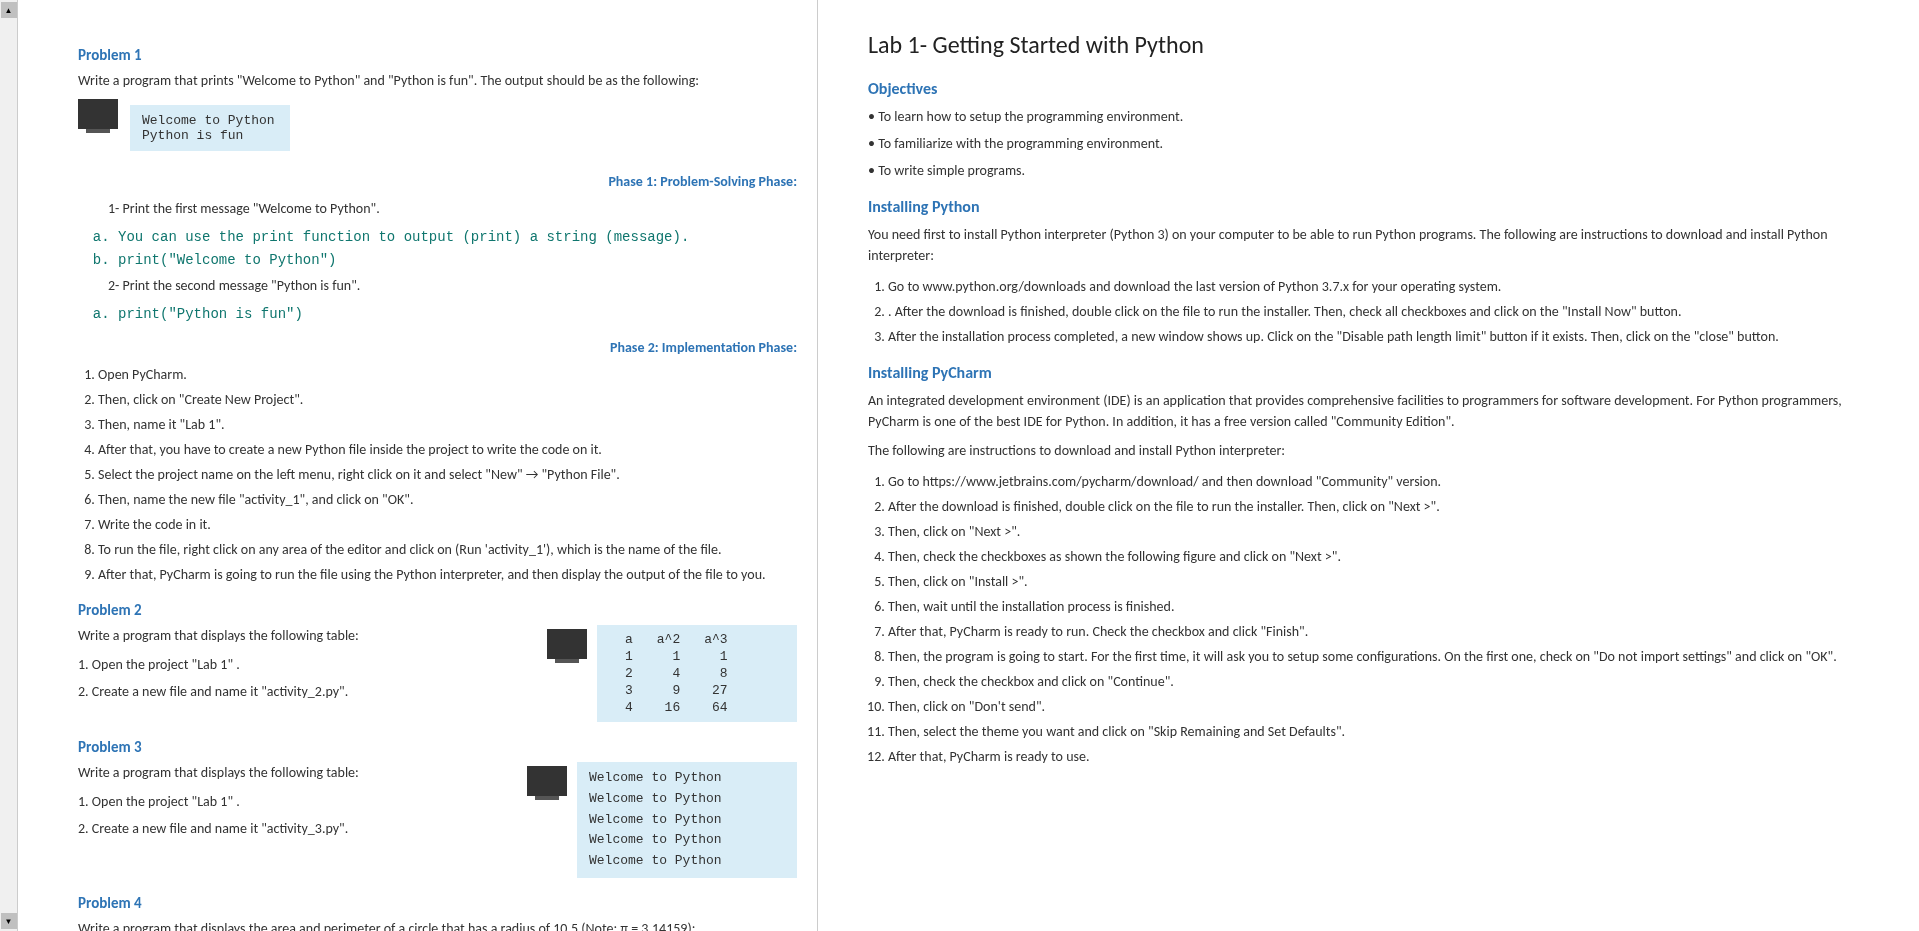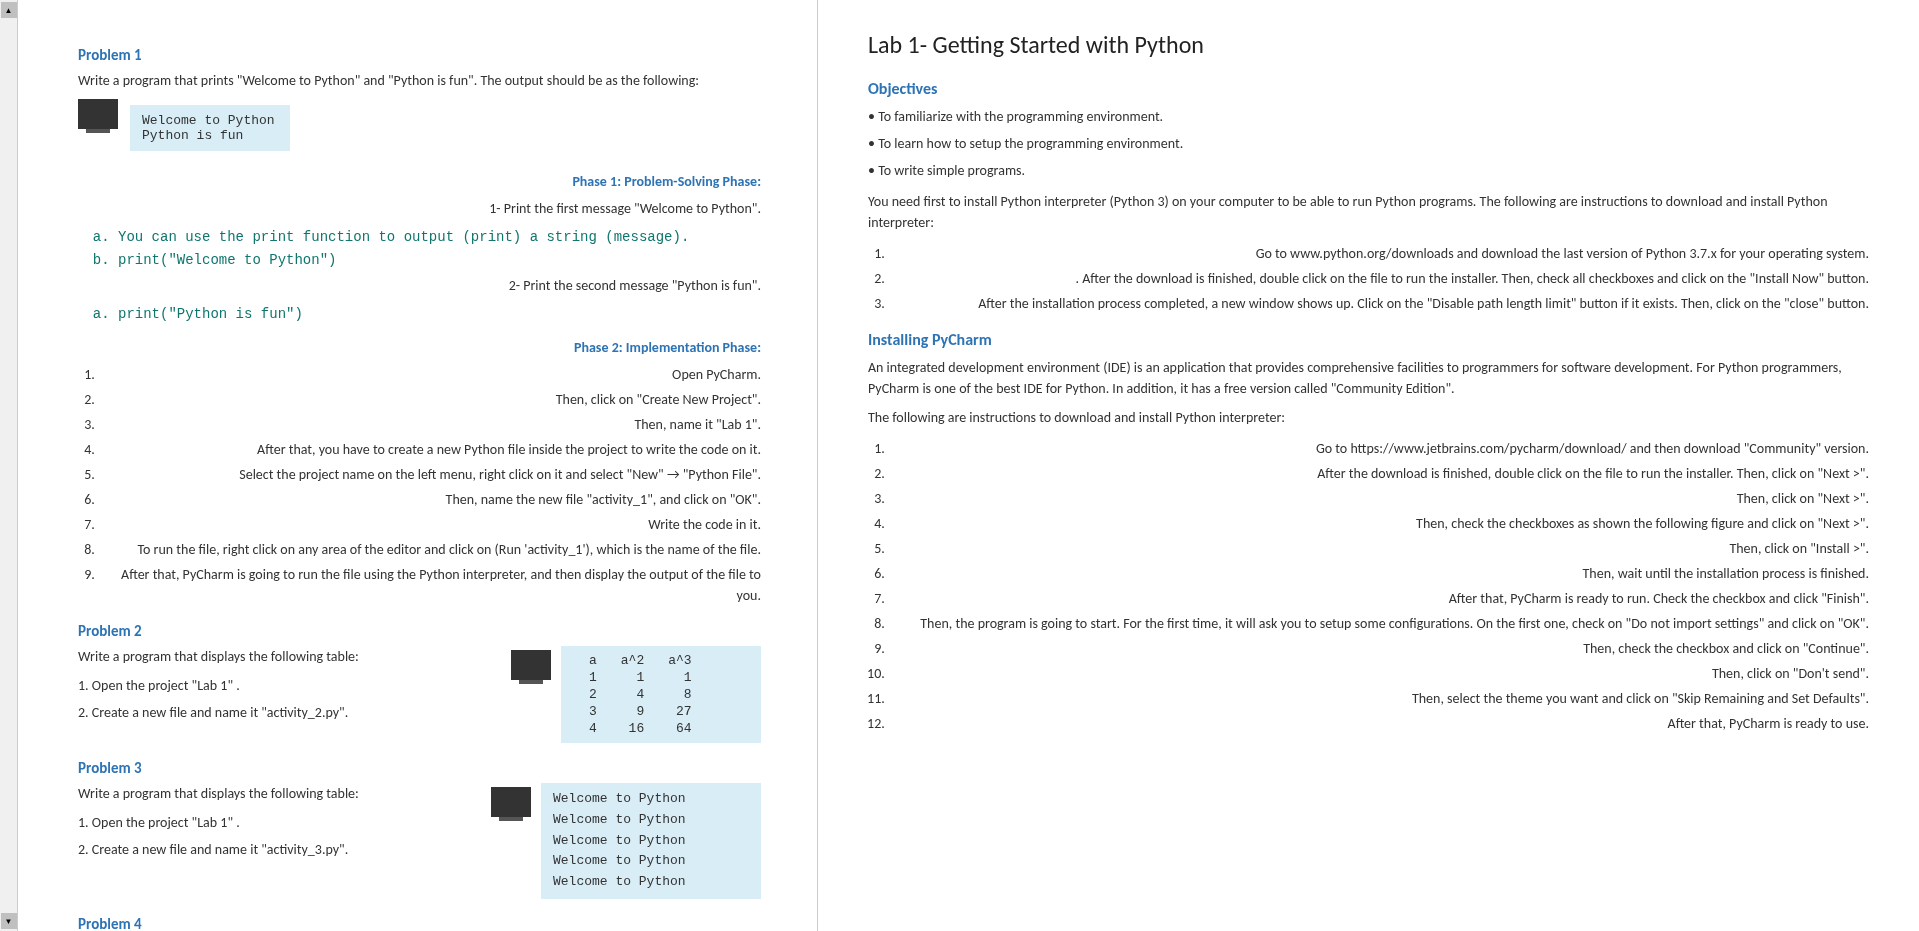--- a/index.html
+++ b/index.html
@@ -37,21 +37,21 @@
     .main-container {
       display: flex;
       flex: 1;
       overflow: hidden;
     }
 
     .left-panel {
       flex: 0 0 800px;
       background: white;
       overflow-y: auto;
-      padding: 30px 56px 30px 60px;
+      padding: 30px 20px 30px 60px;
       border-right: 1px solid #ccc;
     }
 
     .right-panel {
       flex: 1;
       background: white;
       overflow-y: auto;
       padding: 30px 50px;
     }
 
@@ -98,21 +98,20 @@
     }
 
     ol.numbered {
       margin-left: 20px;
       margin-bottom: 8px;
     }
     ol.numbered li {
       margin-bottom: 4px;
       line-height: 1.5;
       color: #333;
-      text-align: right;
     }
 
     ul.alpha {
       list-style-type: lower-alpha;
       margin-left: 40px;
       margin-bottom: 4px;
     }
     ul.alpha li {
       margin-bottom: 2px;
       line-height: 1.5;
@@ -329,25 +328,26 @@
     <p>Write a program that displays the area and perimeter of a circle that has a radius of 10.5 (Note: π = 3.14159):</p>
 
   </div>
 
   <div class="right-panel">
 
     <h1 class="lab-title">Lab 1- Getting Started with Python</h1>
 
     <h2 class="section-heading">Objectives</h2>
     <ul class="objective-list">
+      <li>To learn how to setup the programming environment.</li>
       <li>To familiarize with the programming environment.</li>
-      <li>To learn how to setup the programming environment.</li>
       <li>To write simple programs.</li>
     </ul>
 
+    <h2 class="section-heading">Installing Python</h2>
     <p style="margin-bottom: 10px;">You need first to install Python interpreter (Python 3) on your computer to be able to run Python programs. The following are instructions to download and install Python interpreter:</p>
     <ol class="numbered">
       <li>Go to www.python.org/downloads and download the last version of Python 3.7.x for your operating system.</li>
       <li>. After the download is finished, double click on the file to run the installer. Then, check all checkboxes and click on the "Install Now" button.</li>
       <li>After the installation process completed, a new window shows up. Click on the "Disable path length limit" button if it exists. Then, click on the "close" button.</li>
     </ol>
 
     <h2 class="section-heading">Installing PyCharm</h2>
     <p style="margin-bottom: 8px;">An integrated development environment (IDE) is an application that provides comprehensive facilities to programmers for software development. For Python programmers, PyCharm is one of the best IDE for Python. In addition, it has a free version called "Community Edition".</p>
     <p style="margin-bottom: 10px;">The following are instructions to download and install Python interpreter:</p>

